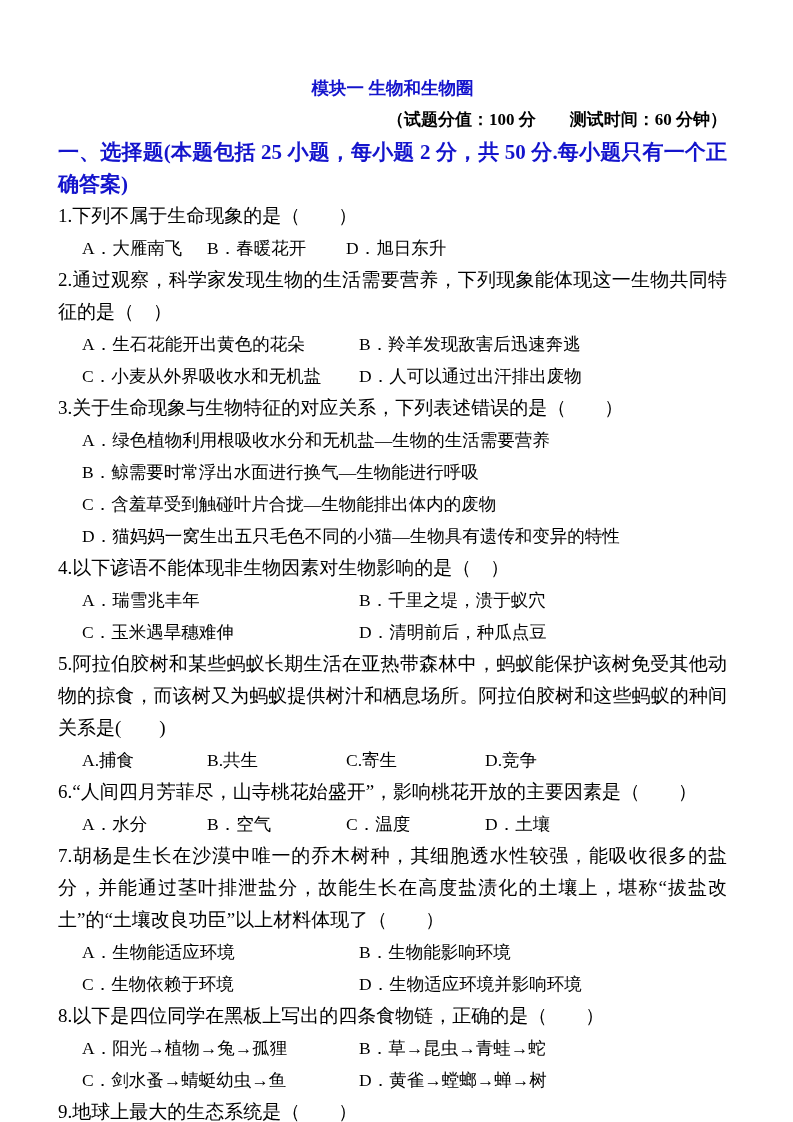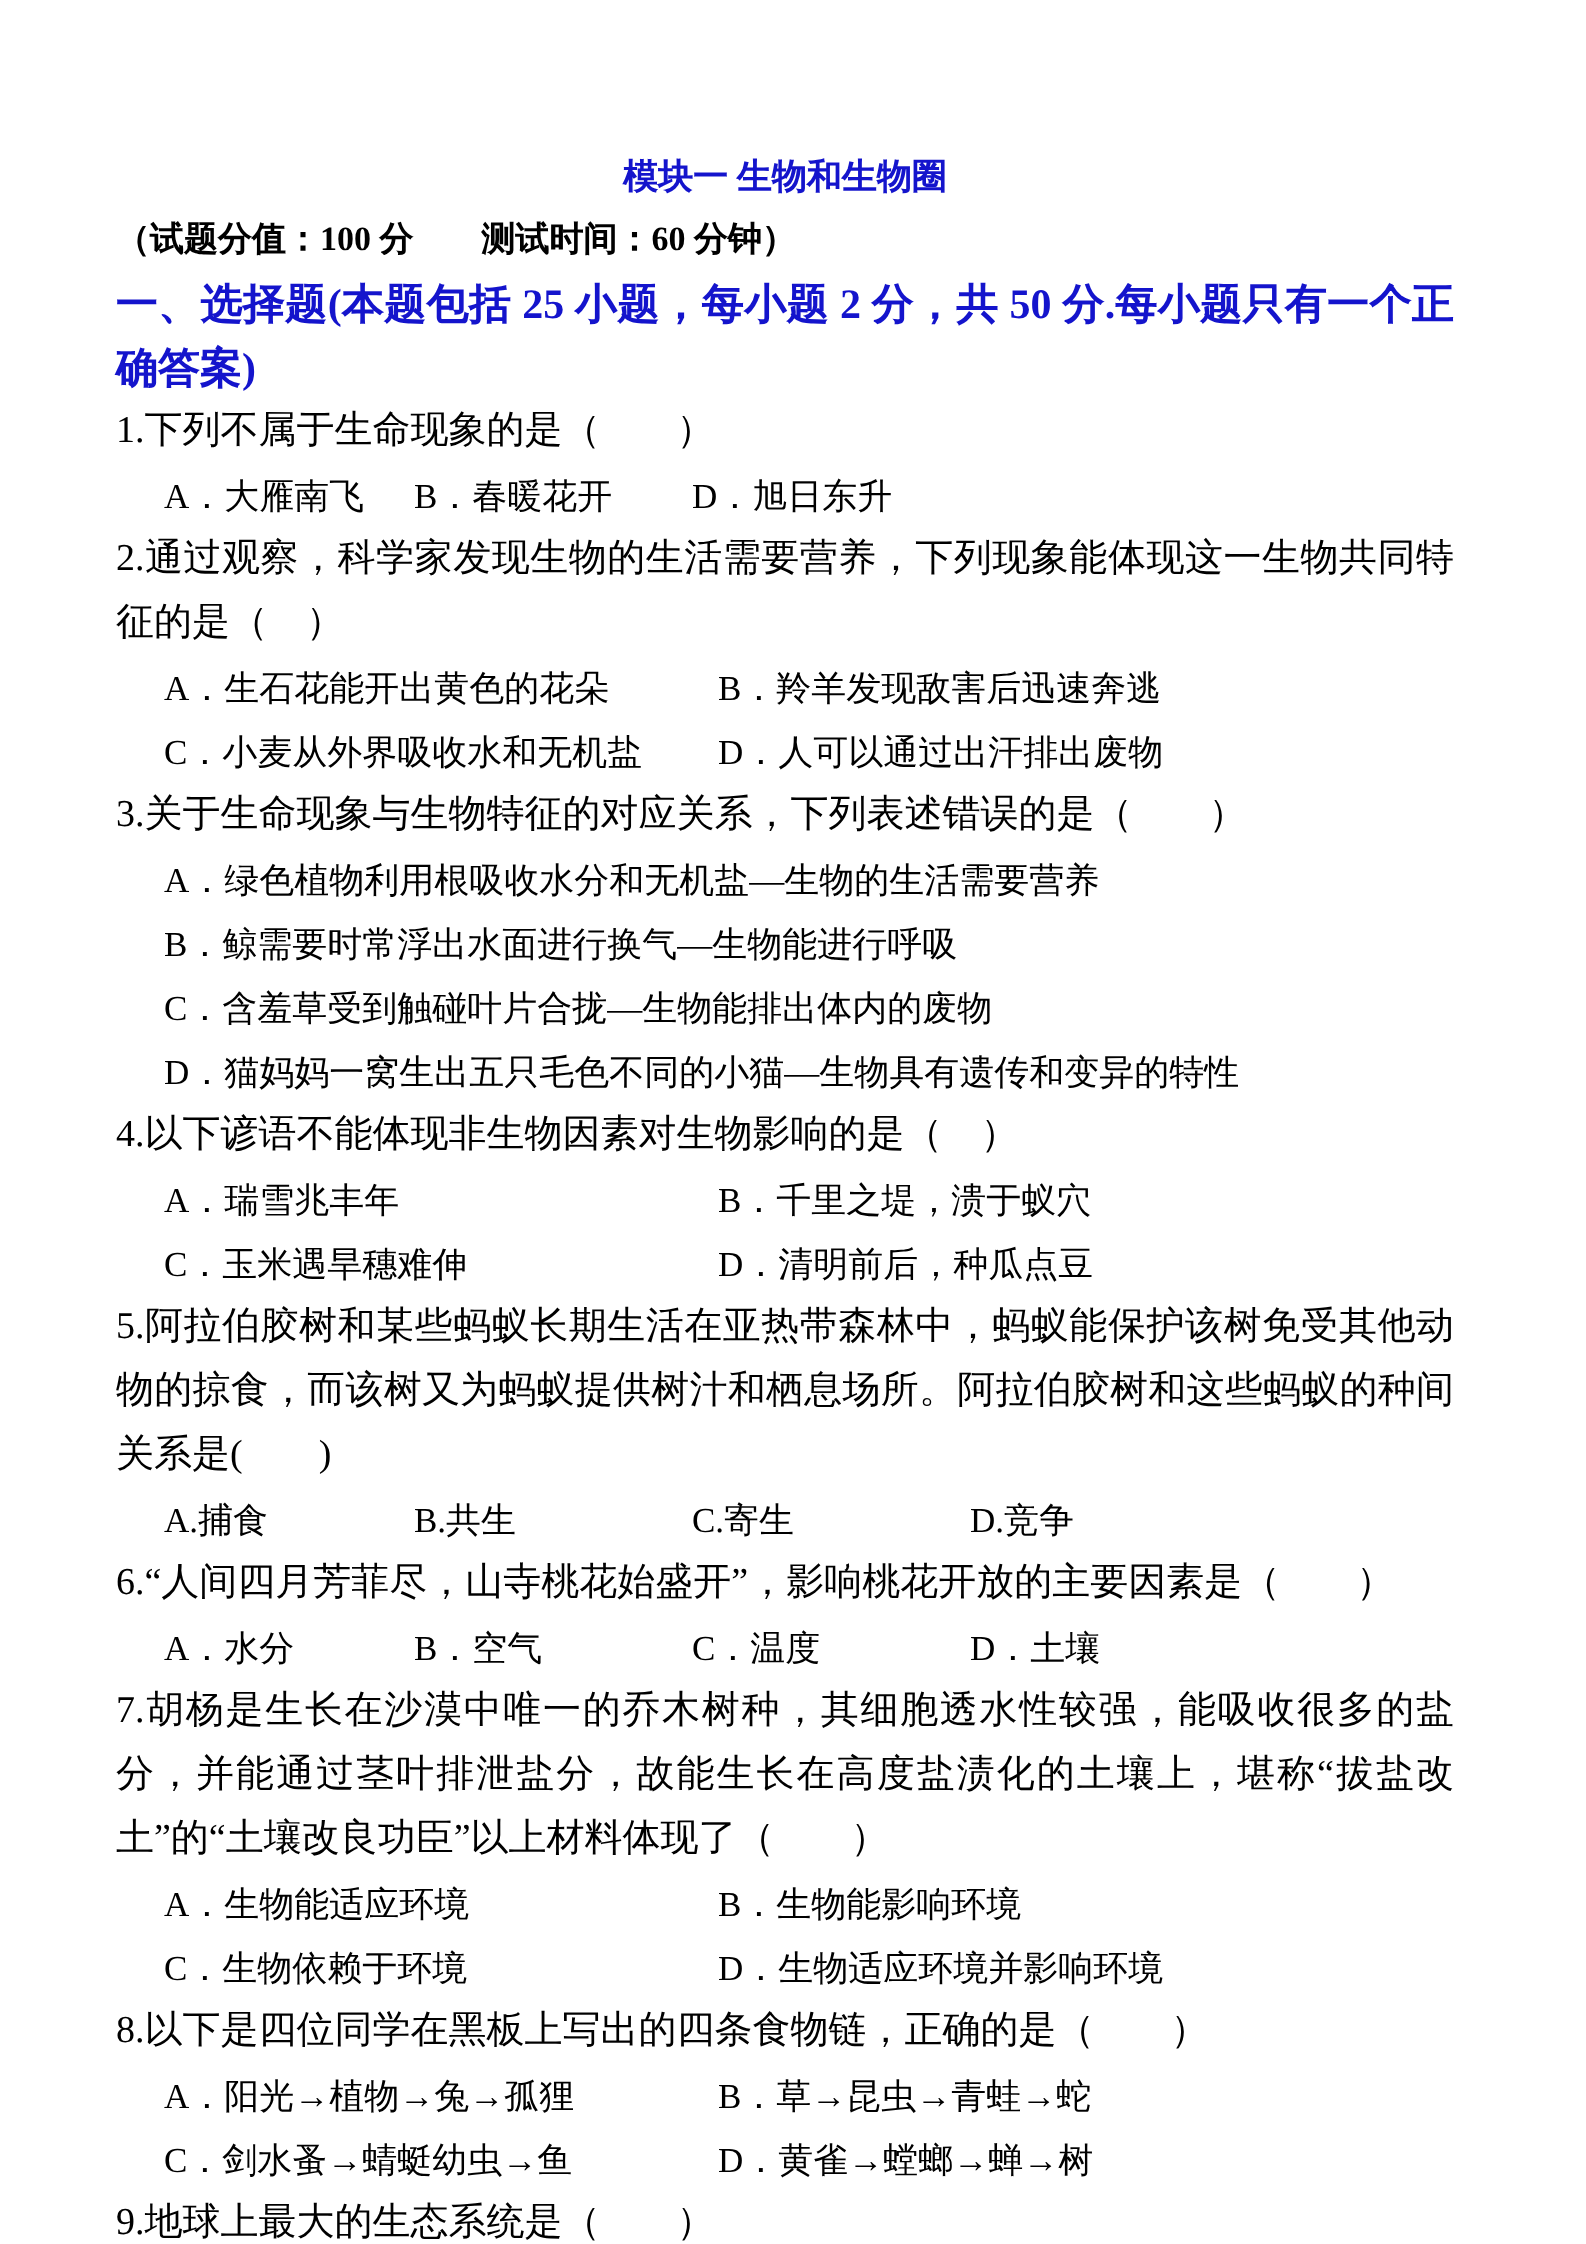--- a/index.html
+++ b/index.html
@@ -3,21 +3,21 @@
 <meta charset="utf-8">
 <style>
   html,body{margin:0;padding:0;}
   body{
     width:793px;height:1122px;background:#ffffff;overflow:hidden;
     font-family:"Liberation Serif","DejaVu Serif",serif;color:#000;
   }
   .page{padding:72px 66px 0 58px;box-sizing:border-box;}
   .line{line-height:32px;font-size:17px;white-space:pre-wrap;}
   .doc-title{text-align:center;font-weight:bold;color:#1414cc;font-size:17.5px;}
-  .doc-subtitle{text-align:left;font-weight:bold;color:#000;font-size:17px;}
+  .doc-subtitle{text-align:right;font-weight:bold;color:#000;font-size:17px;}
   .section-header{font-weight:bold;color:#1414cc;font-size:21px;text-align:justify;}
   .q-text{line-height:32px;font-size:19px;white-space:pre-wrap;text-align:justify;}
   .opts{padding-left:24px;}
   .opt{line-height:32px;font-size:17.5px;white-space:pre-wrap;display:block;font-family:Liberation Serif, serif;}
   .row4{display:grid;grid-template-columns:125px 139px 139px auto;}
   .grid2{display:grid;grid-template-columns:277px auto;}
   .row4 .opt,.grid2 .opt{display:inline-block;}
   .page-footer{margin-top:18px;text-align:center;font-size:17px;line-height:32px;}
 </style>
 </head>

